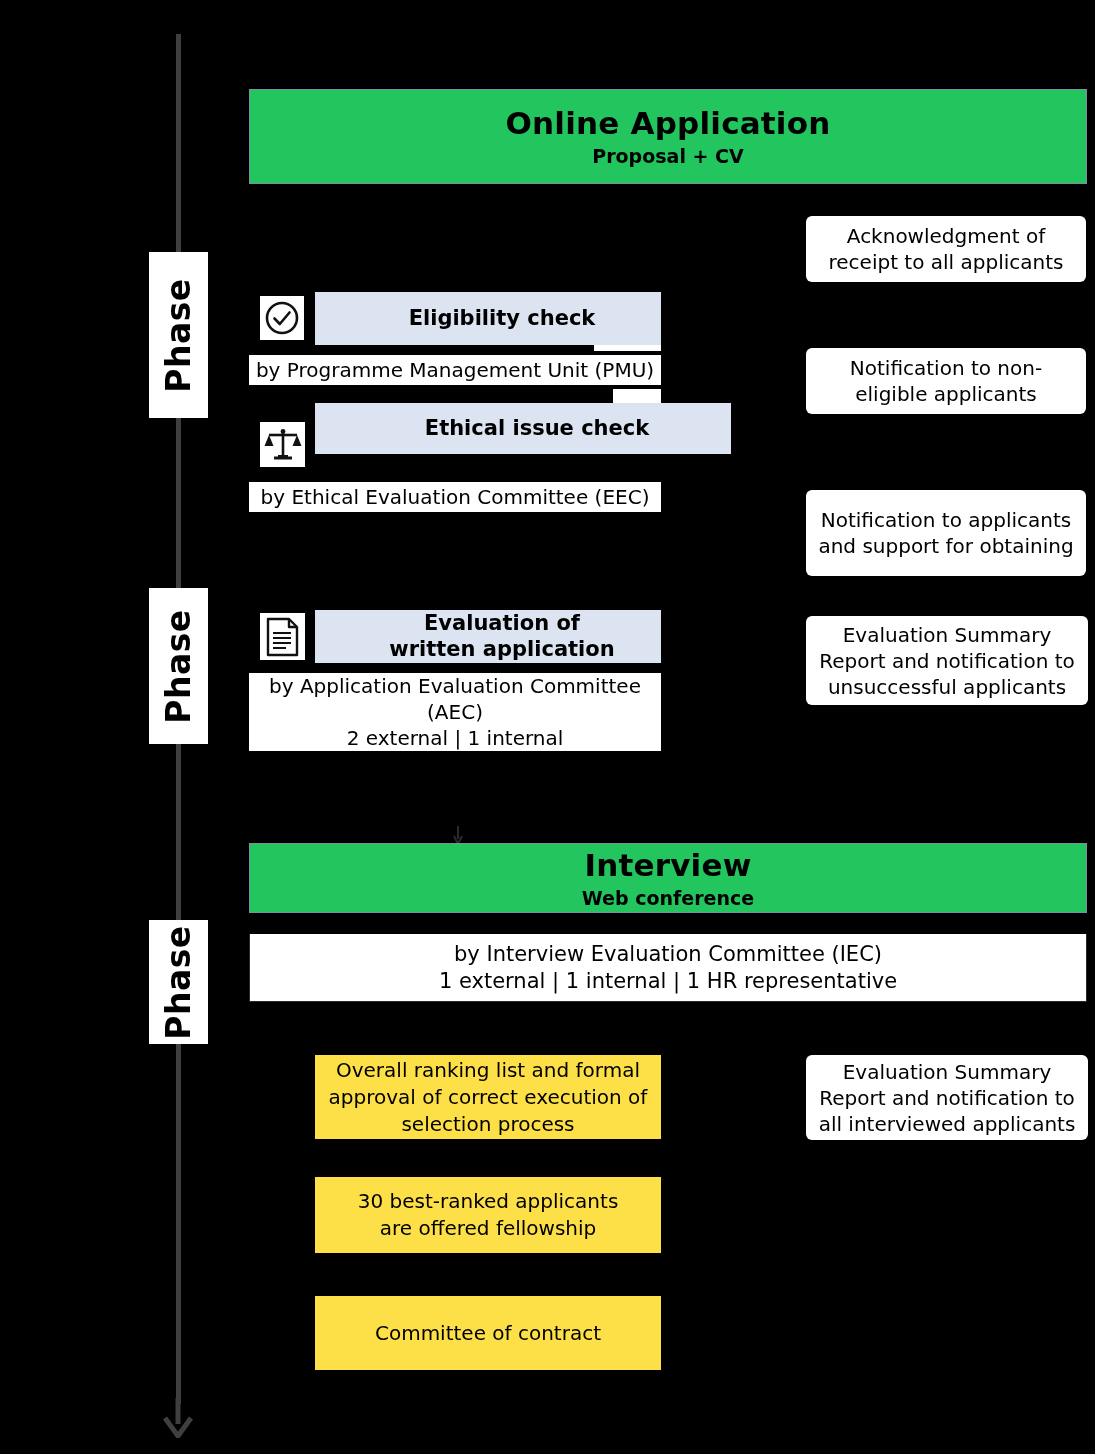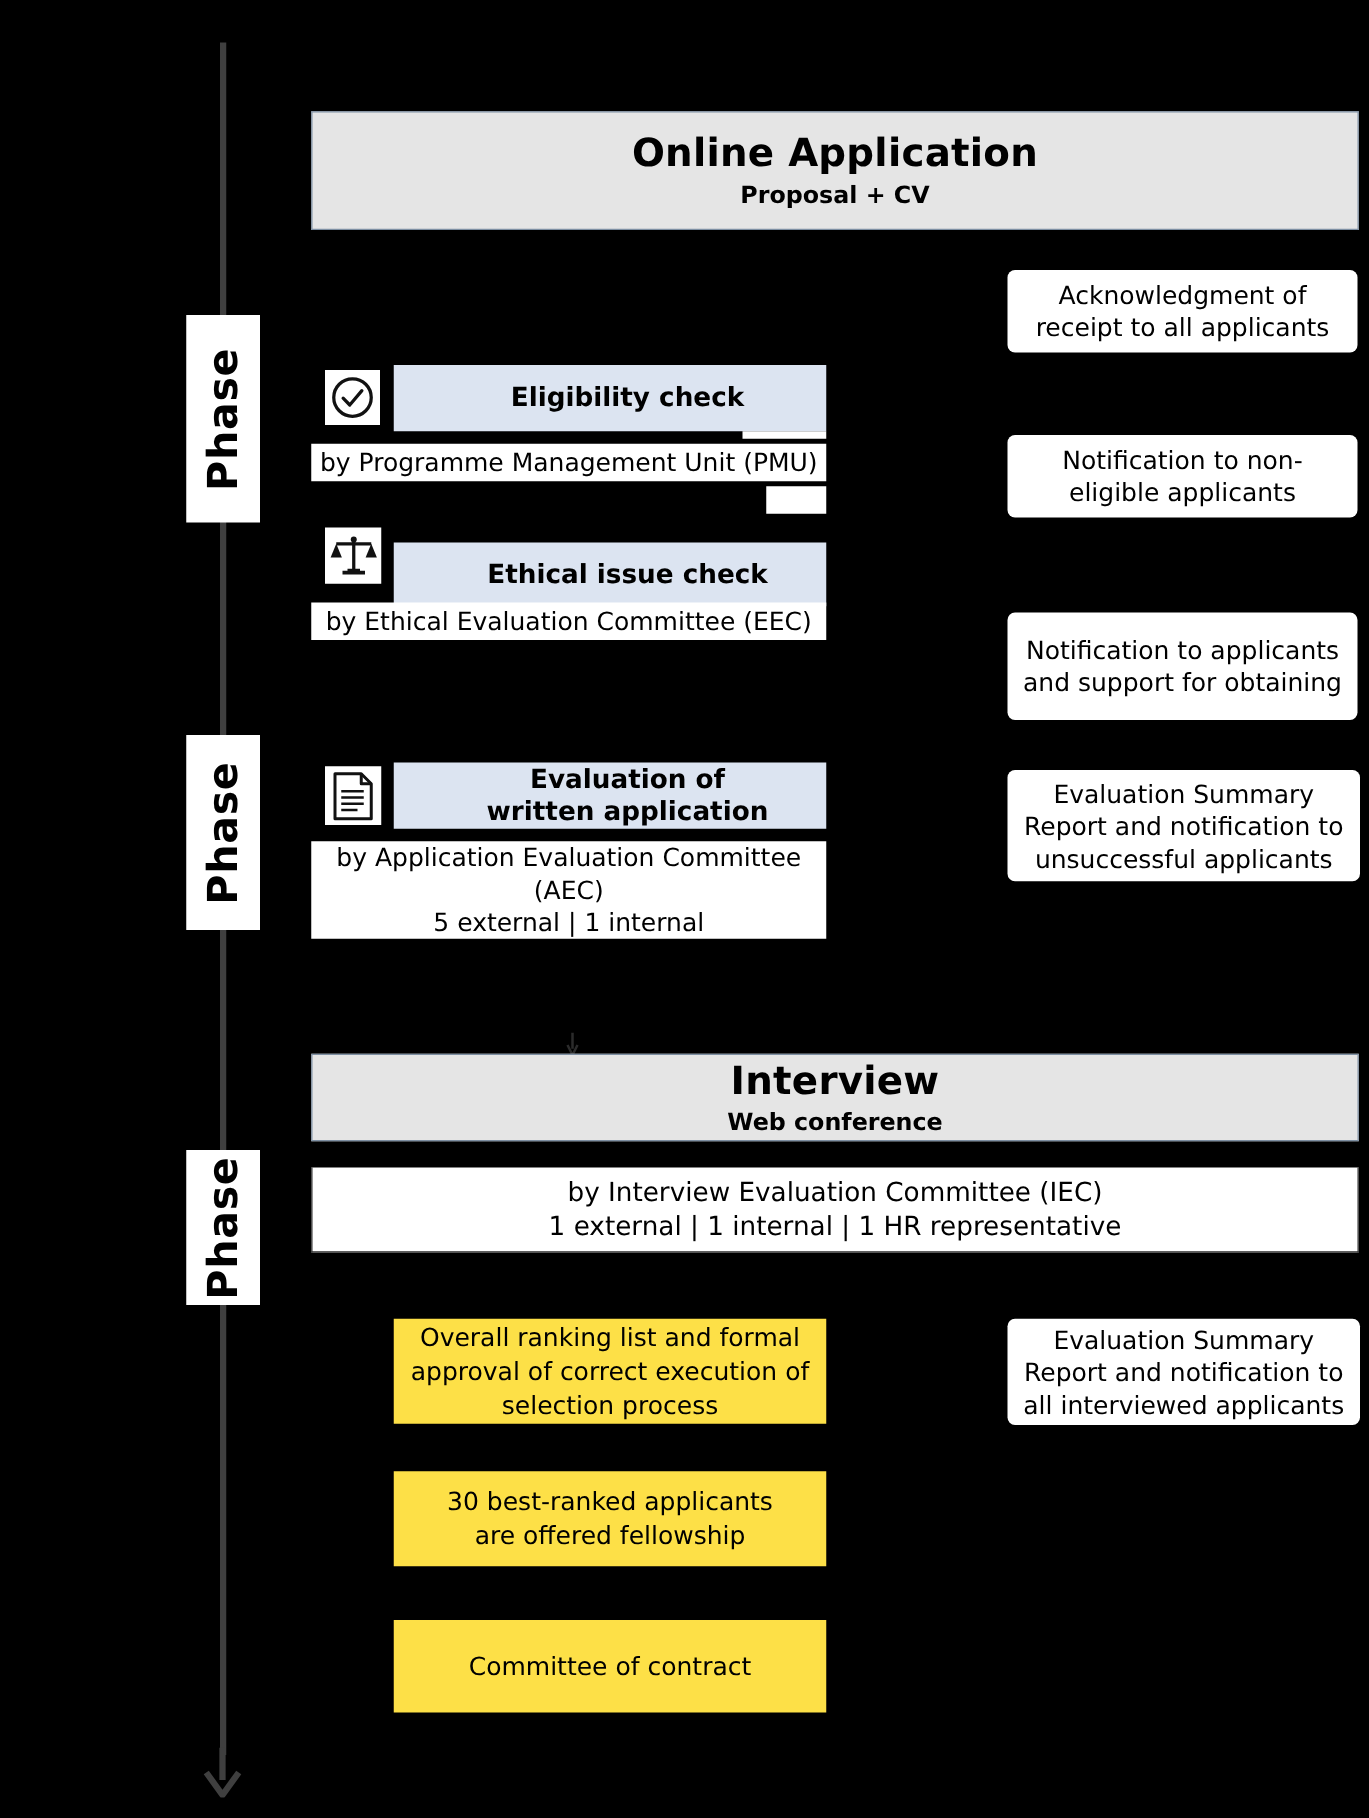--- a/index.html
+++ b/index.html
@@ -59,21 +59,21 @@
     line-height: 1;
     font-weight: 800;
   }
   .phase-1 { left: 149px; top: 252px; width: 59px; height: 166px; }
   .phase-2 { left: 149px; top: 588px; width: 59px; height: 156px; }
   .phase-3 { left: 149px; top: 920px; width: 59px; height: 124px; }
 
   
   .main-box {
     position: absolute;
-    background: #e5e5e5;
+    background: #22c55e;
     box-sizing: border-box;
     border: 1px solid #7d8fa3;
     display: flex;
     flex-direction: column;
     align-items: center;
     justify-content: center;
     text-align: center;
   }
   .main-box .title {
     font-size: 31px;
@@ -148,21 +148,21 @@
 
   
   .icon-elig { left: 260px; top: 296px; width: 44px; height: 44px; }
   .bar-elig  { left: 315px; top: 292px; width: 346px; height: 53px; }
   .sub-elig  { left: 249px; top: 355px; width: 412px; height: 30px; }
   .frag-a { position: absolute; left: 594px; top: 345px; width: 67px; height: 6px; background: #ffffff; }
   .frag-b { position: absolute; left: 613px; top: 389px; width: 48px; height: 22px; background: #ffffff; }
 
   
   .icon-eth { left: 260px; top: 422px; width: 45px; height: 45px; }
-  .bar-eth  { left: 315px; top: 434px; width: 346px; height: 51px; }
+  .bar-eth  { left: 315px; top: 403px; width: 416px; height: 51px; }
   .sub-eth  { left: 249px; top: 482px; width: 412px; height: 30px; }
 
   
   .icon-doc { left: 260px; top: 613px; width: 45px; height: 47px; }
   .bar-doc  { left: 315px; top: 610px; width: 346px; height: 53px; }
   .sub-doc  { left: 249px; top: 673px; width: 412px; height: 78px; }
 
   
   .outcome-box {
     position: absolute;
@@ -277,21 +277,21 @@
       <path d="M9 17 H27 M9 22 H27 M9 27 H27 M9 32 H22" stroke="#111" stroke-width="1.9"></path>
     </svg>
   </div>
   <div class="step-bar bar-doc">
     <div>Evaluation  of</div>
     <div>written application</div>
   </div>
   <div class="step-sub sub-doc">
     <div>by Application Evaluation Committee</div>
     <div>(AEC)</div>
-    <div>5 external | 1 internal</div>
+    <div>2 external | 1 internal</div>
   </div>
 
   <div class="mini-arrow">
     <svg width="12" height="20" viewBox="0 0 12 20">
       <path d="M6 0 L6 13 M2 10 L6 18 L10 10" fill="none" stroke="#2b2b2b" stroke-width="2"></path>
     </svg>
   </div>
 
   <div class="main-box box-interview">
     <div class="title">Interview</div>

